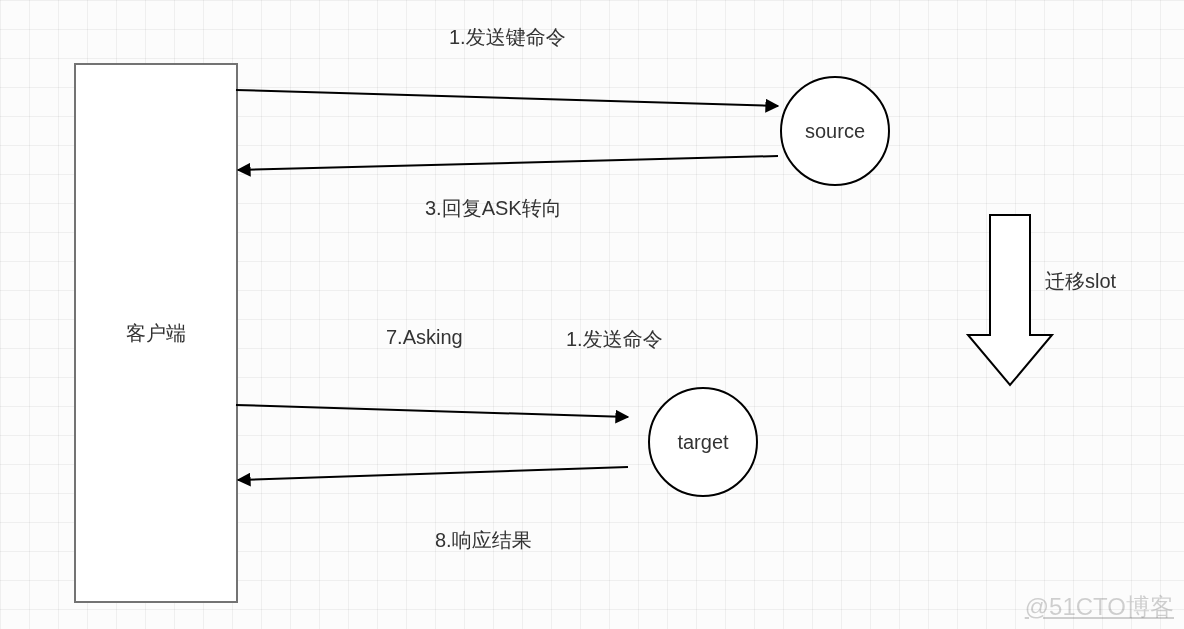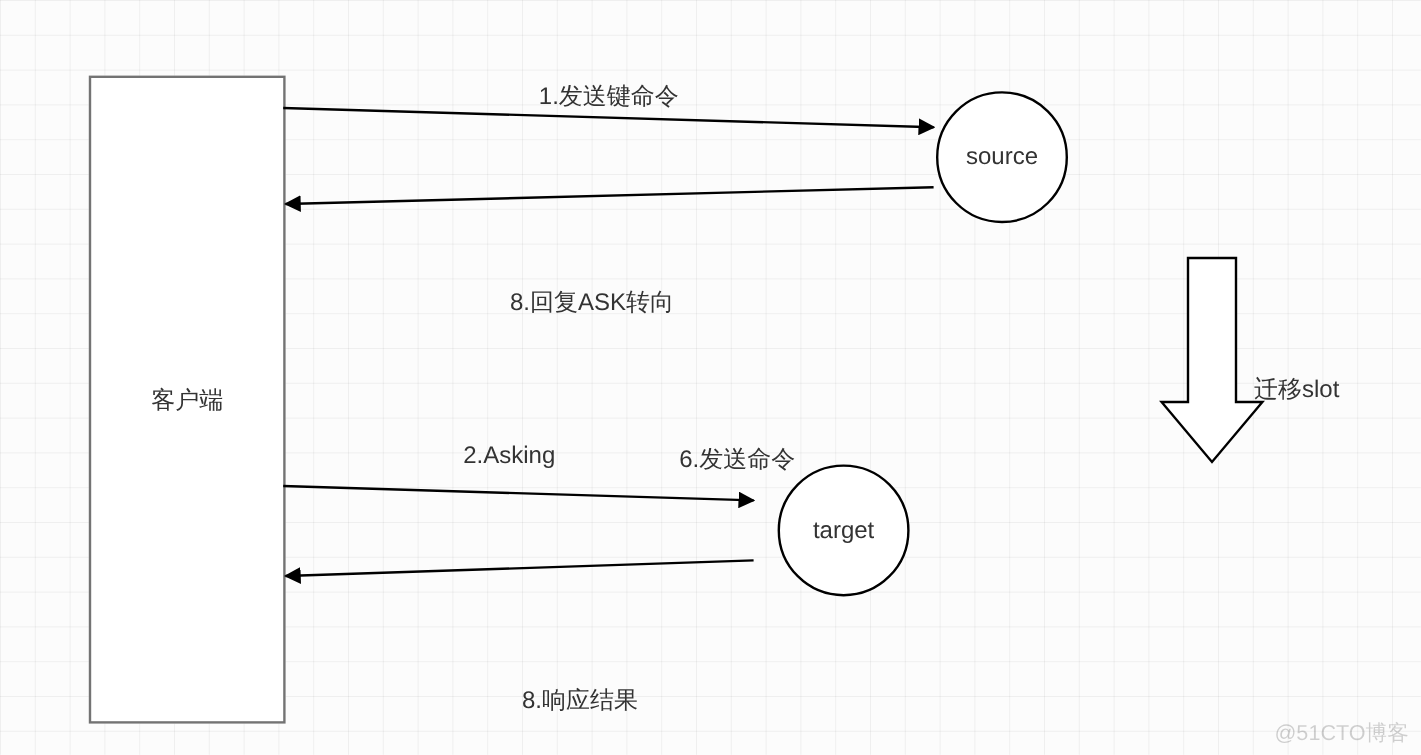--- a/index.html
+++ b/index.html
@@ -40,57 +40,57 @@
     border-radius: 50%;
     background: #ffffff;
     border: 2px solid #000;
     display: flex;
     align-items: center;
     justify-content: center;
   }
   .label {
     position: absolute;
     white-space: nowrap;
-    margin-top: 43px;
   }
   svg.arrows {
     position: absolute;
     left: 0;
     top: 0;
     width: 1184px;
     height: 629px;
     pointer-events: none;
   }
   .watermark {
     position: absolute;
     right: 10px;
     bottom: 6px;
     color: rgba(0,0,0,0.18);
-    font-size: 18px;
+    font-size: 24px;
+    text-decoration: underline;
   }
 </style>
 </head>
 <body>
 
 <div class="client-box">
   <span>客户端</span>
 </div>
 
 <div class="circle" style="left:780px; top:76px;">
   <span>source</span>
 </div>
 
 <div class="circle" style="left:648px; top:387px;">
   <span>target</span>
 </div>
 
 <div class="label" style="left:449px; top:24px;">1.发送键命令</div>
-<div class="label" style="left:425px; top:195px;">8.回复ASK转向</div>
-<div class="label" style="left:386px; top:326px;">2.Asking</div>
-<div class="label" style="left:566px; top:326px;">6.发送命令</div>
+<div class="label" style="left:425px; top:195px;">3.回复ASK转向</div>
+<div class="label" style="left:386px; top:326px;">7.Asking</div>
+<div class="label" style="left:566px; top:326px;">1.发送命令</div>
 <div class="label" style="left:435px; top:527px;">8.响应结果</div>
 <div class="label" style="left:1045px; top:268px;text-align:right;">迁移slot</div>
 
 <div class="watermark">@51CTO博客</div>
 
 <svg class="arrows" viewBox="0 0 1184 629">
   <defs>
     <marker id="arrowHead" viewBox="0 0 10 10" refX="9" refY="5" markerWidth="7" markerHeight="7" orient="auto-start-reverse">
       <path d="M 0 0 L 10 5 L 0 10 z" fill="#000"></path>
     </marker>

